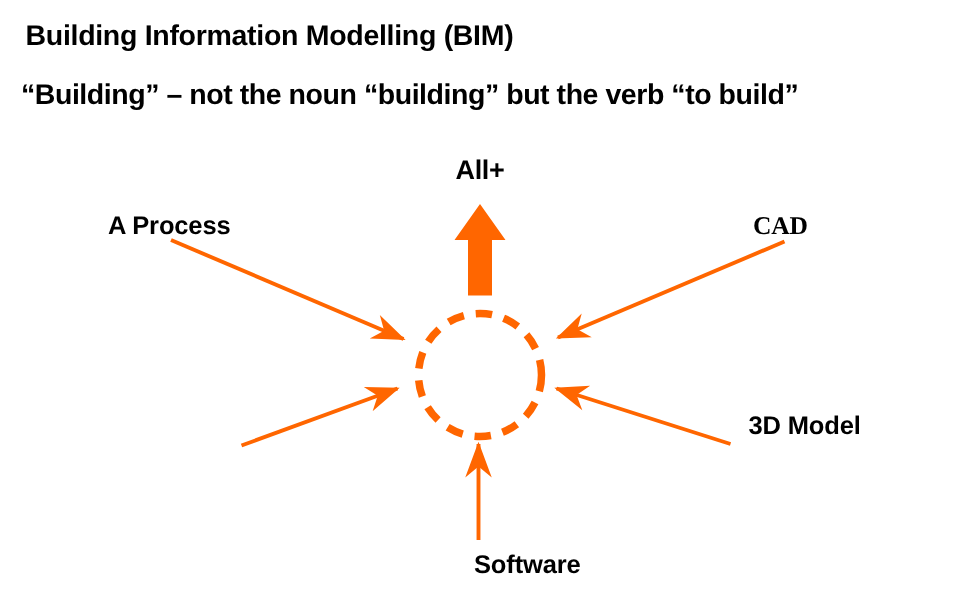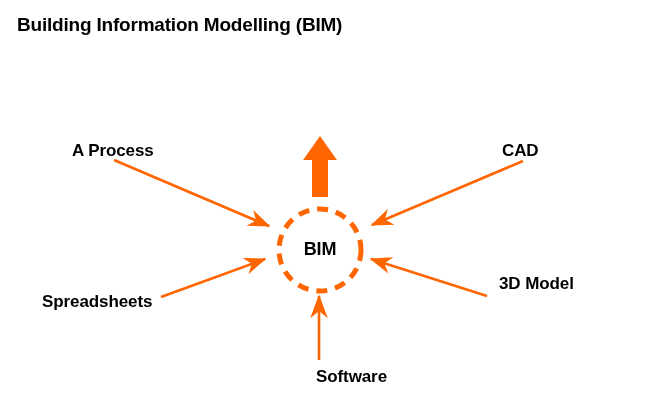--- a/index.html
+++ b/index.html
@@ -59,31 +59,32 @@
     width: 90px;
     text-align: center;
     font-size: 18px;
     font-weight: bold;
     letter-spacing: -0.2px;
   }
   .lbl-allplus { left: 275px; top: 103px; width: 90px; text-align: center; }
   .lbl-bim     { left: 275px; top: 239px; }
   .lbl-process { left: 72px;  top: 141px; }
   .lbl-spread  { left: 42px;  top: 292px; }
-  .lbl-cad     { left: 502px; top: 141px; }
+  .lbl-cad     { left: 502px; top: 141px; font-family: Liberation Serif, serif; }
   .lbl-3dmodel { left: 499px; top: 274px; }
   .lbl-software{ left: 284px; top: 367px; margin-left: 32px; }
 </style>
 </head>
 <body>
 
 <div class="slide">
 
   <div class="title">Building Information Modelling (BIM)</div>
 
+  <div class="subtitle">“Building” – not the noun “building” but the verb “to build”</div>
 
   <svg class="diagram" viewBox="0 0 650 400">
     <defs>
       <marker id="ah" markerWidth="10" markerHeight="10" refX="8.4" refY="3.6" orient="auto" markerUnits="strokeWidth">
         <path d="M0.4,0.3 L9,3.6 L0.4,6.9 L3.0,3.6 Z" fill="#FF6600"></path>
       </marker>
       <marker id="ah2" markerWidth="11" markerHeight="11" refX="9" refY="3.8" orient="auto" markerUnits="strokeWidth">
         <path d="M0.4,0.4 L9.6,3.8 L0.4,7.2 L3.2,3.8 Z" fill="#FF6600"></path>
       </marker>
     </defs>
@@ -96,26 +97,25 @@
 
     <line x1="161" y1="297" x2="265" y2="259" stroke="#FF6600" stroke-width="2.6" marker-end="url(#ah)"></line>
 
     <line x1="523" y1="161" x2="372" y2="225" stroke="#FF6600" stroke-width="2.6" marker-end="url(#ah)"></line>
 
     <line x1="487" y1="296" x2="371" y2="259" stroke="#FF6600" stroke-width="2.6" marker-end="url(#ah)"></line>
 
     <line x1="319" y1="360" x2="319" y2="296" stroke="#FF6600" stroke-width="2.6" marker-end="url(#ah2)"></line>
   </svg>
 
+  <div class="center-label lbl-allplus">All+</div>
 
-  <div class="center-label lbl-bim">BIM</div>
 
   <div class="node-label lbl-process">A Process</div>
 
-  <div class="node-label lbl-spread">Spreadsheets</div>
 
   <div class="node-label lbl-cad">CAD</div>
 
   <div class="node-label lbl-3dmodel">3D Model</div>
 
   <div class="node-label lbl-software">Software</div>
 
 </div>
 
 </body></html>

